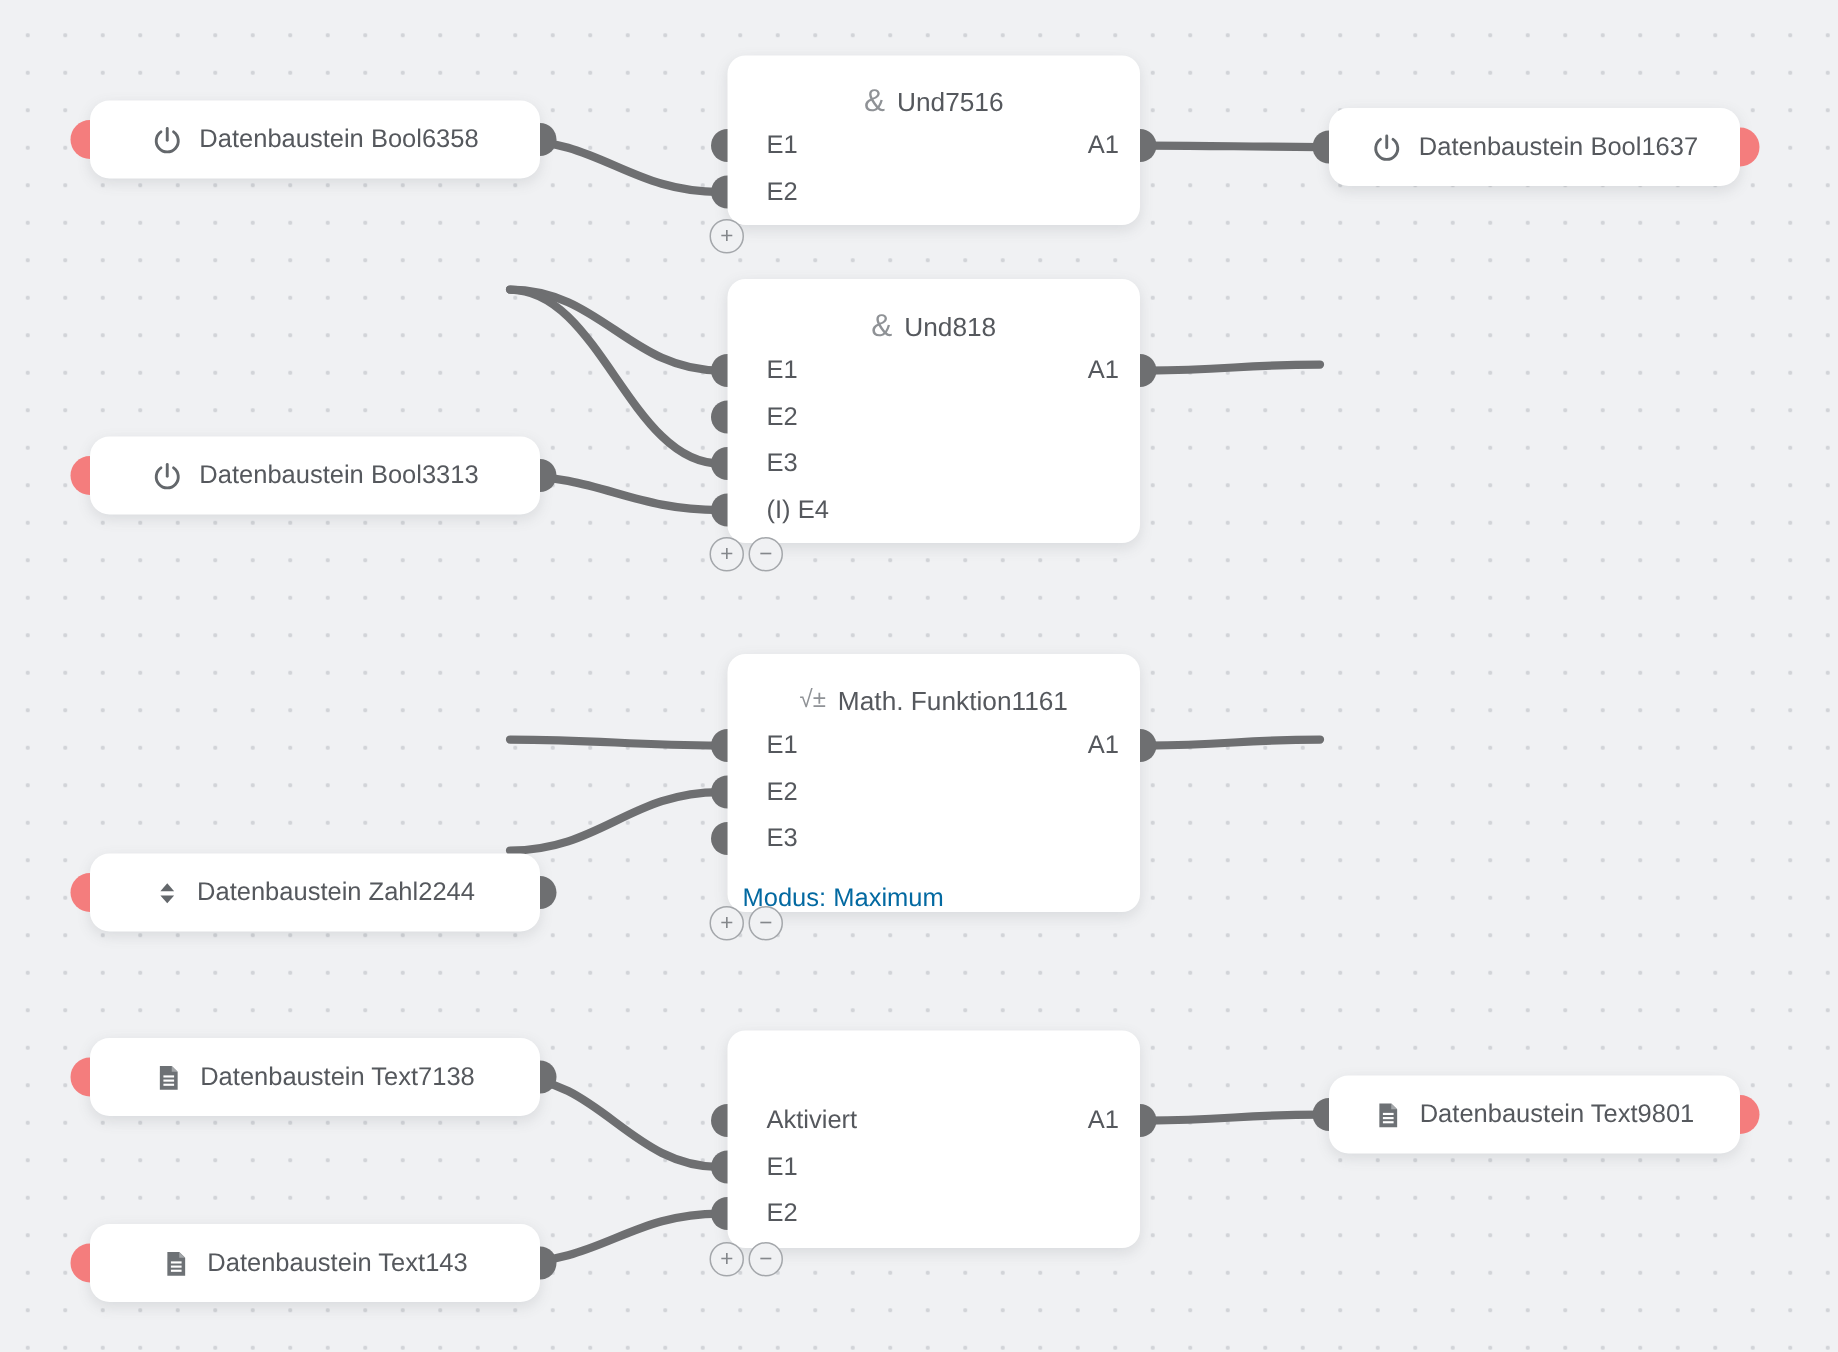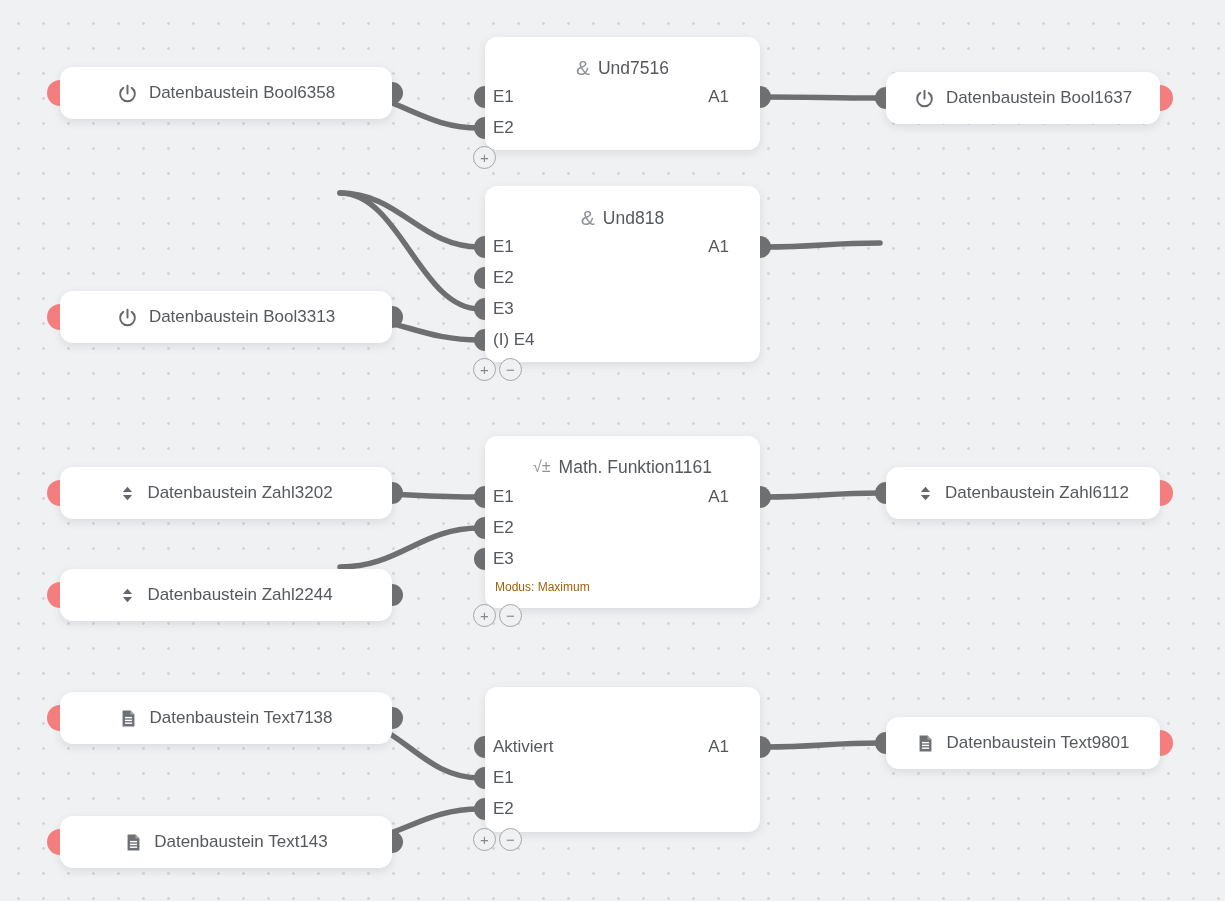--- a/index.html
+++ b/index.html
@@ -9,21 +9,21 @@
     background-image:radial-gradient(circle,#d2d4d8 1.3px,transparent 1.5px);
     background-size:25px 25px;background-position:6px 11px;
   }
   .wire-layer{position:absolute;left:0;top:0;width:1225px;height:901px;z-index:1;}
   
   .io-node{
     position:absolute;height:52px;background:#ffffff;border-radius:13px;
     box-shadow:0 3px 9px rgba(90,95,100,0.15);
     display:flex;align-items:center;justify-content:center;gap:11px;z-index:2;
   }
-  .io-node.left{left:60px;width:332px;}
+  .io-node.left{left:60px;width:300px;}
   .io-node.right{left:886px;width:274px;}
   .io-label{font-size:17px;color:#55585d;white-space:nowrap;}
   .endpoint{position:absolute;top:50%;transform:translateY(-50%);width:13px;height:26px;background:#f47d7d;}
   .endpoint.ep-left{left:-13px;border-radius:13px 0 0 13px;}
   .endpoint.ep-right{right:-13px;border-radius:0 13px 13px 0;}
   .connector{background:#6e6f71;}
   .io-node .connector{position:absolute;top:50%;transform:translateY(-50%);width:11px;height:22px;}
   .io-node .connector.out{right:-11px;border-radius:0 11px 11px 0;}
   .io-node .connector.inp{left:-11px;border-radius:11px 0 0 11px;}
   .io-icon{display:flex;align-items:center;justify-content:center;}
@@ -33,26 +33,26 @@
     box-shadow:0 3px 9px rgba(90,95,100,0.15);z-index:2;
   }
   .fn-title{
     position:absolute;left:0;right:0;height:24px;display:flex;align-items:center;
     justify-content:center;gap:8px;font-size:17.5px;color:#55585d;white-space:nowrap;
   }
   .fn-glyph{color:#8f9296;font-size:21px;}
   .fn-glyph.math{font-size:16px;}
   .fn-glyph.small{font-size:11px;position:relative;top:-4px;}
   .port{position:absolute;left:0;right:0;height:22px;display:flex;align-items:center;}
-  .port .port-label{font-size:17px;color:#55585d;margin-left:8px;white-space:nowrap;}
+  .port .port-label{font-size:17px;color:#55585d;margin-left:26px;white-space:nowrap;}
   .port .connector.in{position:absolute;left:-11px;top:0;width:11px;height:22px;border-radius:11px 0 0 11px;}
   .port.out{justify-content:flex-end;}
-  .port.out .port-label{margin:0 31px 0 0;}
+  .port.out .port-label{margin:0 14px 0 0;}
   .port.out .connector.outp{position:absolute;right:-11px;top:0;width:11px;height:22px;border-radius:0 11px 11px 0;}
-  .fn-extra{position:absolute;left:10px;height:22px;display:flex;align-items:center;font-size:12px;color:#a16207;white-space:nowrap;}
+  .fn-extra{position:absolute;left:10px;height:22px;display:flex;align-items:center;font-size:17px;color:#0369a1;white-space:nowrap;margin-top:12px;}
   .fn-btn{
     position:absolute;top:calc(100% - 4px);width:23px;height:23px;box-sizing:border-box;
     border:1.5px solid #a4a7ab;border-radius:50%;background:#f0f1f3;color:#84878b;
     font-size:15px;line-height:1;display:flex;align-items:center;justify-content:center;
     cursor:pointer;z-index:3;
   }
   svg.icon{display:block;}
 </style>
 </head>
 <body>
@@ -92,31 +92,20 @@
     <span class="io-icon">
         <svg class="icon" width="21" height="21" viewBox="0 0 24 24">
           <path d="M12 3v9" stroke="#63676b" stroke-width="2.2" stroke-linecap="round" fill="none"></path>
           <path d="M7.2 5.6a8.4 8.4 0 1 0 9.6 0" stroke="#63676b" stroke-width="2.2" stroke-linecap="round" fill="none"></path>
         </svg>
       </span>
     <span class="io-label">Datenbaustein Bool3313</span>
     <span class="connector out"></span>
   </div>
 
-  <div class="io-node left" style="top:467px">
-    <span class="endpoint ep-left"></span>
-    <span class="io-icon">
-        <svg class="icon" width="17" height="17" viewBox="0 0 24 24">
-          <path d="M12 2.5 L18.5 10 H5.5 Z" fill="#63676b"></path>
-          <path d="M12 21.5 L18.5 14 H5.5 Z" fill="#63676b"></path>
-        </svg>
-      </span>
-    <span class="io-label">Datenbaustein Zahl3202</span>
-    <span class="connector out"></span>
-  </div>
 
   <div class="io-node left" style="top:569px">
     <span class="endpoint ep-left"></span>
     <span class="io-icon">
         <svg class="icon" width="17" height="17" viewBox="0 0 24 24">
           <path d="M12 2.5 L18.5 10 H5.5 Z" fill="#63676b"></path>
           <path d="M12 21.5 L18.5 14 H5.5 Z" fill="#63676b"></path>
         </svg>
       </span>
     <span class="io-label">Datenbaustein Zahl2244</span>
@@ -255,31 +244,20 @@
         <svg class="icon" width="21" height="21" viewBox="0 0 24 24">
           <path d="M12 3v9" stroke="#63676b" stroke-width="2.2" stroke-linecap="round" fill="none"></path>
           <path d="M7.2 5.6a8.4 8.4 0 1 0 9.6 0" stroke="#63676b" stroke-width="2.2" stroke-linecap="round" fill="none"></path>
         </svg>
       </span>
     <span class="io-label">Datenbaustein Bool1637</span>
     <span class="endpoint ep-right"></span>
   </div>
 
 
-  <div class="io-node right" style="top:467px">
-    <span class="connector inp"></span>
-    <span class="io-icon">
-        <svg class="icon" width="17" height="17" viewBox="0 0 24 24">
-          <path d="M12 2.5 L18.5 10 H5.5 Z" fill="#63676b"></path>
-          <path d="M12 21.5 L18.5 14 H5.5 Z" fill="#63676b"></path>
-        </svg>
-      </span>
-    <span class="io-label">Datenbaustein Zahl6112</span>
-    <span class="endpoint ep-right"></span>
-  </div>
 
   <div class="io-node right" style="top:717px">
     <span class="connector inp"></span>
     <span class="io-icon">
         <svg class="icon" width="19" height="19" viewBox="0 0 24 24">
           <path d="M4.5 2 h10 l5 5 v15 h-15 z" fill="#6d7175"></path>
           <path d="M14.5 2 l5 5 h-5 z" fill="#a3a6a9"></path>
           <rect x="7.5" y="10" width="9" height="1.8" fill="#ffffff"></rect>
           <rect x="7.5" y="13.5" width="9" height="1.8" fill="#ffffff"></rect>
           <rect x="7.5" y="17" width="9" height="1.8" fill="#ffffff"></rect>

